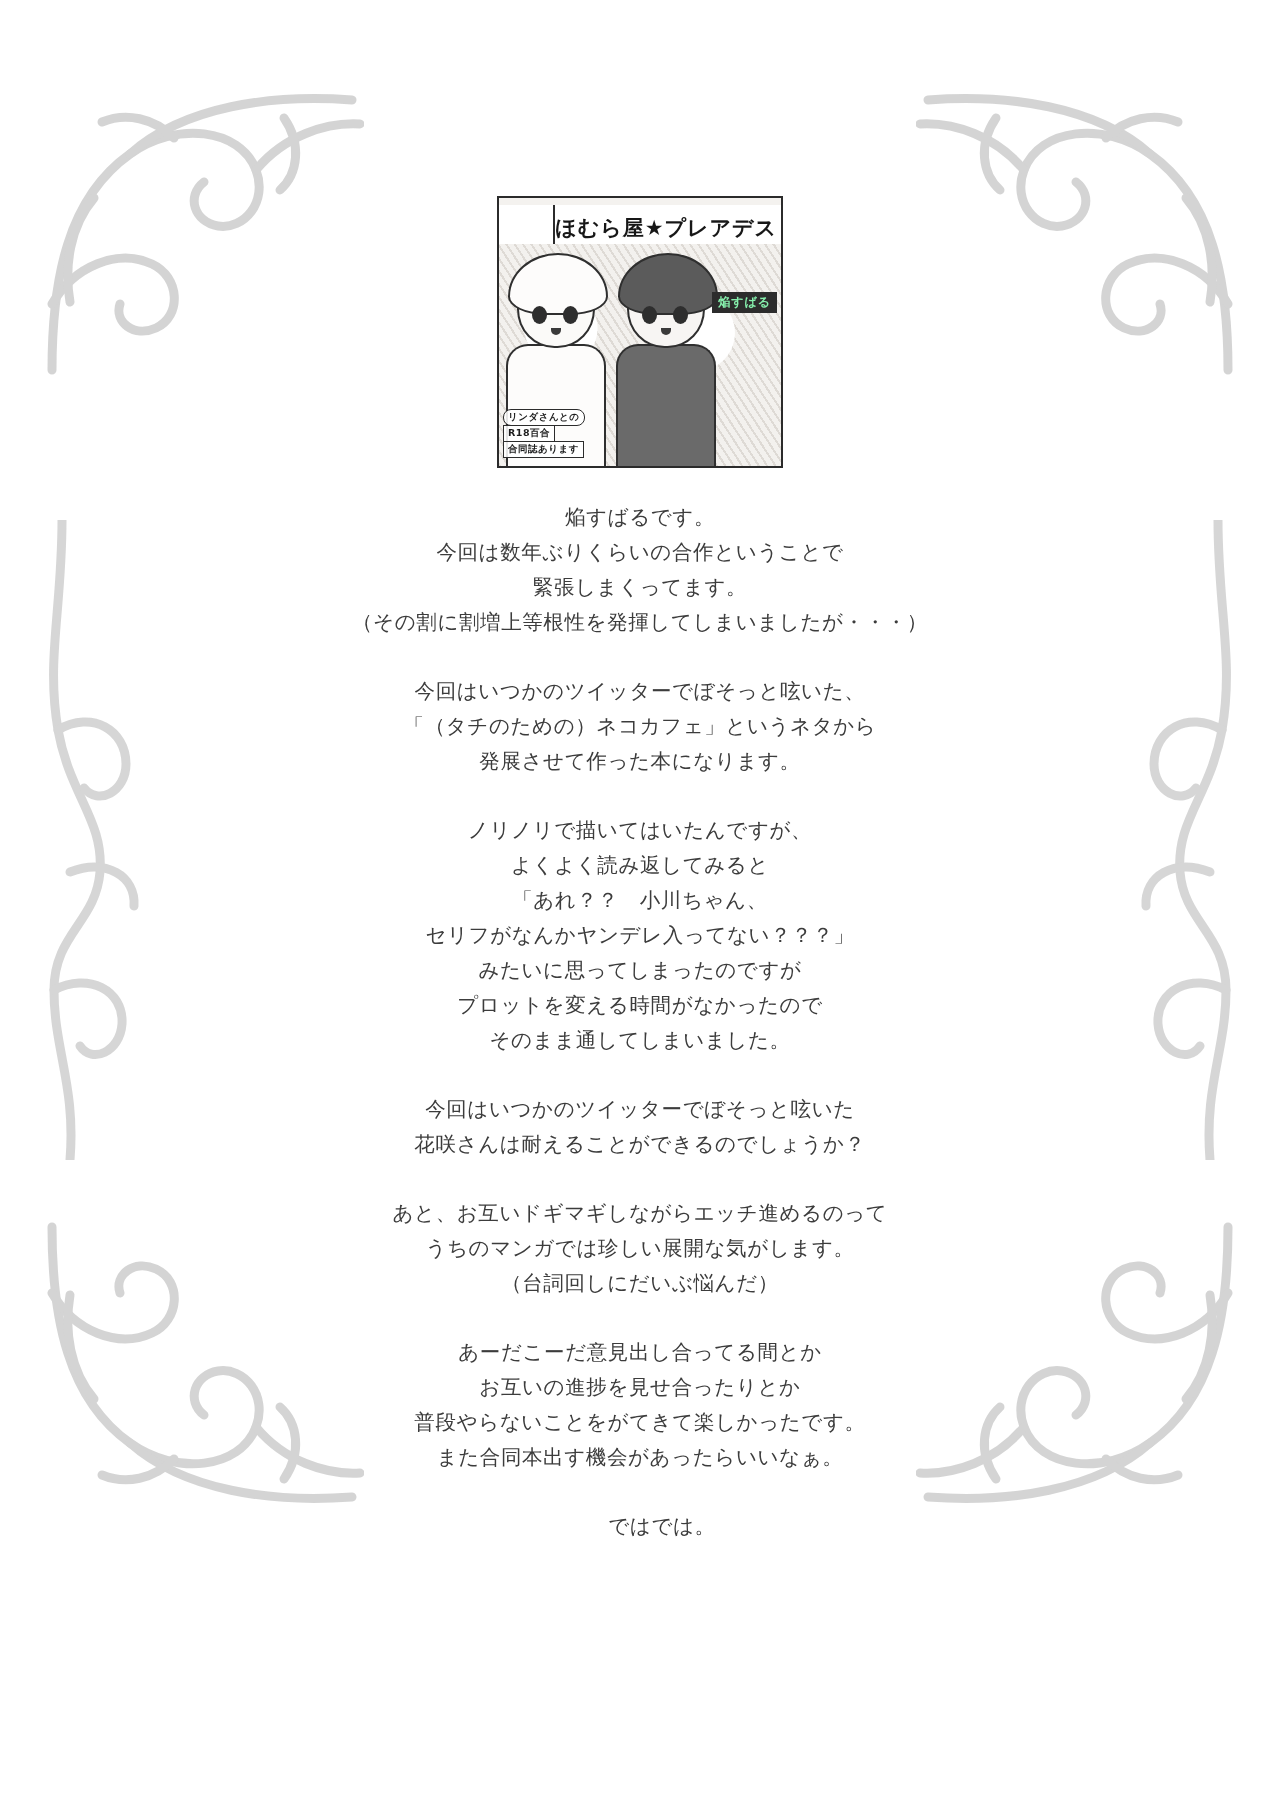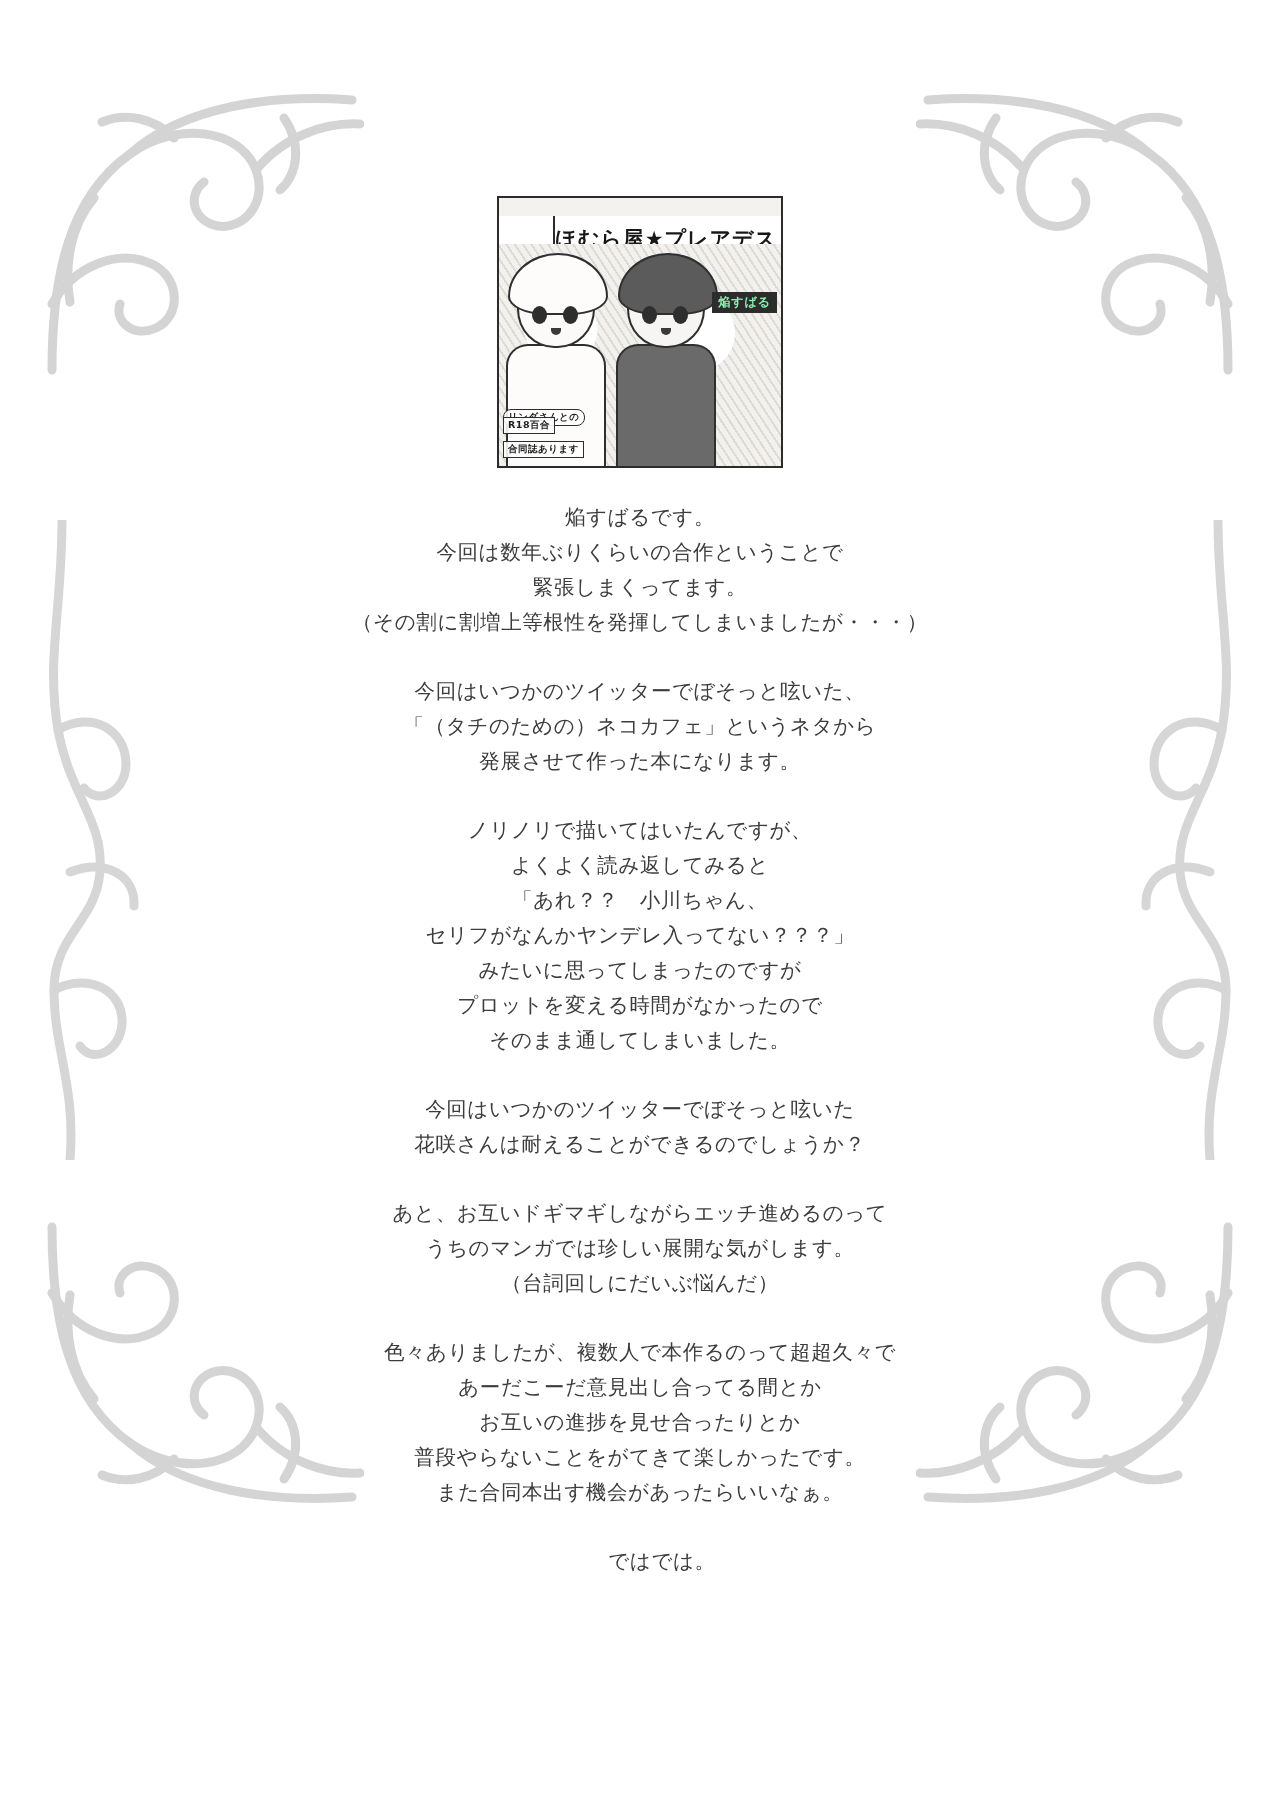--- a/index.html
+++ b/index.html
@@ -44,21 +44,21 @@
     width: 286px;
     height: 272px;
     border: 2px solid #2b2b2b;
     box-sizing: border-box;
     position: relative;
     background: #f4f2ef;
     overflow: hidden;
   }
   .cover-titlebar {
     position: absolute;
-    top: 18px; left: 0; right: 0;
+    top: 7px; left: 0; right: 0;
     height: 46px;
     background: #ffffff;
     border-bottom: 2px solid #2b2b2b;
     display: flex;
     align-items: center;
   }
   .cover-title-left-box {
     width: 72px;
     height: 100%;
     border-right: 2px solid #2b2b2b;
@@ -151,21 +151,21 @@
     background: rgba(255,255,255,0.88);
     border: 1px solid #2c2c2c;
     font-size: 9.5px;
     font-weight: bold;
     color: #1d1d1d;
     padding: 1px 4px;
     letter-spacing: 0.5px;
     white-space: nowrap;
   }
   #tag1 { bottom: 40px; border-radius: 8px; }
-  #tag2 { bottom: 32px; }
+  #tag2 { bottom: 24px; }
   #tag3 { bottom: 8px; }
 
   
   #afterword {
     position: absolute;
     top: 500px;
     left: 0;
     width: 1280px;
     text-align: center;
   }
@@ -313,21 +313,20 @@
     <div class="line">花咲さんは耐えることができるのでしょうか？</div>
   </div>
 
   <div class="para">
     <div class="line">あと、お互いドギマギしながらエッチ進めるのって</div>
     <div class="line">うちのマンガでは珍しい展開な気がします。</div>
     <div class="line">（台詞回しにだいぶ悩んだ）</div>
   </div>
 
   <div class="para">
-    <div class="line">色々ありましたが、複数人で本作るのって超超久々で</div>
     <div class="line">あーだこーだ意見出し合ってる間とか</div>
     <div class="line">お互いの進捗を見せ合ったりとか</div>
     <div class="line">普段やらないことをがてきて楽しかったです。</div>
     <div class="line">また合同本出す機会があったらいいなぁ。</div>
   </div>
 
   <div class="para">
     <div class="line">ではでは。</div>
   </div>
 

